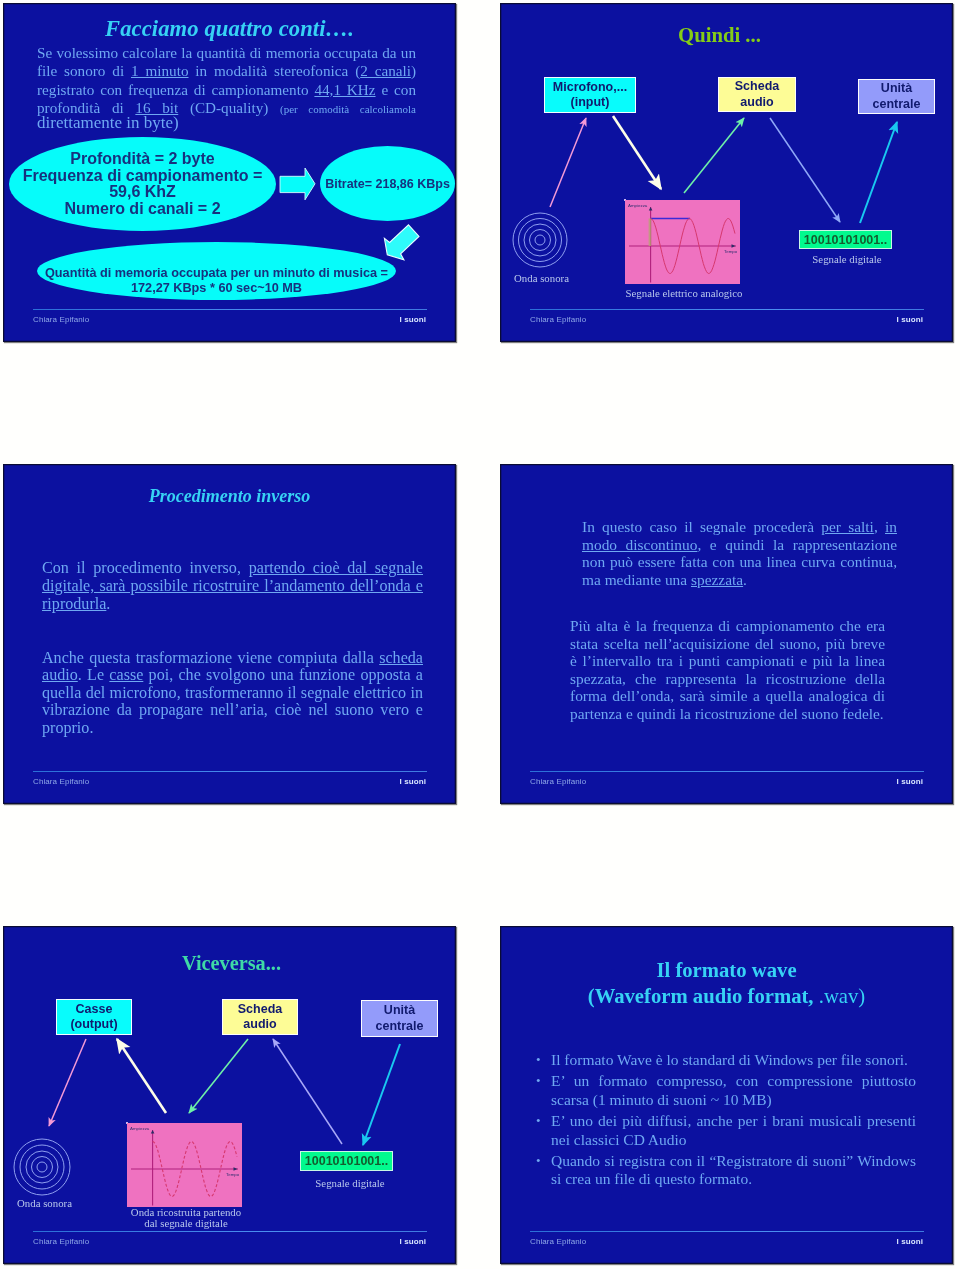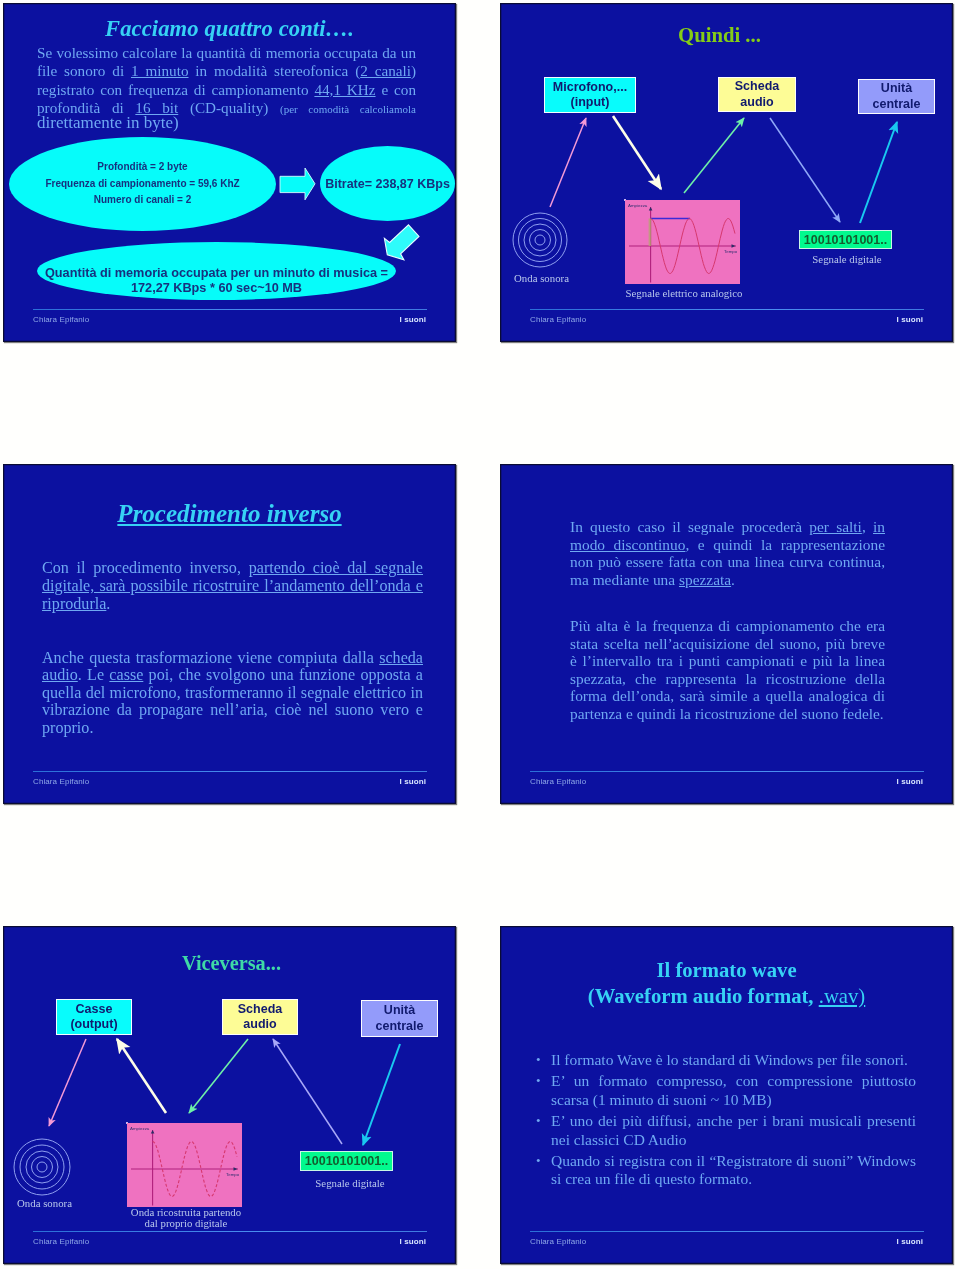--- a/index.html
+++ b/index.html
@@ -40,64 +40,64 @@
 
   .cap{position:absolute;color:#b9c8ec;text-align:center;}
 
   svg{position:absolute;overflow:visible;}
 
   
   .s1-title{top:13px;font-size:22.6px;letter-spacing:.1px;}
   .s1-body{left:34px;width:379px;top:41px;font-size:15.2px;line-height:18.4px;}
   .s1-note{font-size:11px;line-height:12.5px;margin-top:25px;}
   .s1-note2{position:absolute;left:34px;top:110px;font-size:17px;color:#6fa8f2;}
-  .s1-e1{left:6px;top:134px;width:267px;height:94px;font-size:10px;line-height:16.5px;}
+  .s1-e1{left:6px;top:134px;width:267px;height:94px;font-size:16px;line-height:16.5px;}
   .s1-e2{left:317px;top:143px;width:135px;height:75px;font-size:12.5px;}
   .s1-e3{left:34px;top:239px;width:359px;height:58px;font-size:12.7px;line-height:15px;padding-top:19px;box-sizing:border-box;}
   .s1-arrow-right{left:277px;top:165px;}
   .s1-arrow-down{left:378px;top:219px;}
 
   
   .s2-title{top:21px;font-size:20.7px;color:#84cc16;font-weight:bold;transform:translateX(-7px);}
   .s2-b1{left:44px;top:74px;width:92px;height:36px;background:#08fcfc;border:1.2px solid #f2feff;font-size:12.5px;line-height:15.5px;}
   .s2-b2{left:218px;top:74px;width:78px;height:35px;background:#fdfc96;border:1.2px solid #fdfdfd;font-size:12.5px;line-height:15.5px;}
   .s2-b3{left:358px;top:76px;width:77px;height:35px;background:#939bfa;border:1.2px solid #fdfdfd;font-size:12.5px;line-height:15.5px;}
   .s2-arrows{left:0px;top:0px;}
   .s2-wave{left:10px;top:207px;}
   .s2-graph{position:absolute;left:124px;top:196px;border:1.5px solid #c9b6f0;line-height:0;}
   .s2-dig{left:299px;top:227px;width:93px;height:19px;background:#02fa8e;border:1.5px solid #c9f6e6;font-size:12.5px;color:#145c2e;}
   .s2-cap-wave{left:-9px;top:269px;width:101px;font-size:10.8px;}
   .s2-cap-analog{left:114px;top:284px;width:140px;font-size:10.8px;}
   .s2-cap-dig{left:297px;top:250px;width:100px;font-size:10.8px;}
 
   
-  .s3-title{top:36px;font-size:25px;text-decoration:underline;}
+  .s3-title{top:22px;font-size:18px;}
   .s3-p1{left:39px;width:381px;top:95px;font-size:16.1px;line-height:17.8px;}
   .s3-p2{left:39px;width:381px;top:185px;font-size:16.1px;line-height:17.4px;}
 
   
-  .s4-p1{left:70px;width:315px;top:54px;font-size:15.4px;line-height:17.7px;}
+  .s4-p1{left:82px;width:315px;top:54px;font-size:15.4px;line-height:17.7px;}
   .s4-p2{left:70px;width:315px;top:153px;font-size:15.4px;line-height:17.6px;}
 
   
   .s5-title{top:26px;font-size:20.3px;color:#3fd9a6;font-weight:bold;transform:translateX(2px);}
   .s5-b1{left:53px;top:73px;width:76px;height:36px;background:#08fcfc;border:1.2px solid #f2feff;font-size:12.5px;line-height:15.5px;}
   .s5-b2{left:219px;top:73px;width:76px;height:36px;background:#fdfc96;border:1.2px solid #fdfdfd;font-size:12.5px;line-height:15.5px;}
   .s5-b3{left:358px;top:74px;width:77px;height:37px;background:#939bfa;border:1.2px solid #fdfdfd;font-size:12.5px;line-height:15.5px;}
   .s5-arrows{left:0px;top:0px;}
   .s5-wave{left:8px;top:210px;}
   .s5-graph{position:absolute;left:123px;top:196px;border:1.5px solid #c9b6f0;line-height:0;}
   .s5-dig{left:297px;top:225px;width:93px;height:20px;background:#02fa8e;border:1.2px solid #c9f6e6;font-size:12.5px;color:#145c2e;}
   .s5-cap-wave{left:-9px;top:271px;width:101px;font-size:10.8px;}
   .s5-cap-rec{left:113px;top:281px;width:140px;font-size:10.8px;line-height:11.3px;}
   .s5-cap-dig{left:297px;top:251px;width:100px;font-size:10.8px;}
 
   
   .s6-title{top:32px;font-size:20.7px;line-height:25.8px;}
-  .s6-wav{font-weight:normal;text-decoration:underline;}
+  .s6-wav{font-weight:normal;}
   .s6-list{position:absolute;left:36px;top:125px;width:380px;margin:0;padding:0;list-style:none;
            color:#6fa8f2;font-size:15.5px;line-height:18.8px;text-align:justify;}
   .s6-list li{position:relative;padding-left:15px;margin-bottom:2.2px;}
   .s6-mark{position:absolute;left:0;top:0;font-size:13px;}
 </style>
 </head>
 <body>
 
 <div class="slide r1 cL">
   <div class="title s1-title">Facciamo quattro conti….</div>
@@ -112,21 +112,21 @@
 
   <div class="ell s1-e1">
     <div>
       <div>Profondità = 2 byte</div>
       <div>Frequenza di campionamento = 59,6 KhZ</div>
       <div>Numero di canali = 2</div>
     </div>
   </div>
 
   <div class="ell s1-e2">
-    <div>Bitrate= 238,87 KBps</div>
+    <div>Bitrate= 218,86 KBps</div>
   </div>
 
   <div class="ell s1-e3">
     <div>
       <div>Quantità di memoria occupata per un minuto di musica =</div>
       <div>172,27 KBps * 60 sec~10 MB</div>
     </div>
   </div>
 
   <svg class="s1-arrow-right" width="36" height="34" viewBox="0 0 36 34">
@@ -325,21 +325,21 @@
       <path d="M106.5 44.2 l4 1.8 l-4 1.8 z" fill="#2c2c66"></path>
       <path d="M23.8 10.5 l1.8 -3.5 l1.8 3.5 z" fill="#2c2c66"></path>
     </svg>
   </div>
 
   <div class="box s5-dig">10010101001..</div>
 
   <div class="cap s5-cap-wave">Onda sonora</div>
   <div class="cap s5-cap-rec">
     <div>Onda ricostruita partendo</div>
-    <div>dal proprio digitale</div>
+    <div>dal segnale digitale</div>
   </div>
   <div class="cap s5-cap-dig">Segnale digitale</div>
 
   <div class="foot-rule"></div>
   <div class="foot-l">Chiara Epifanio</div>
   <div class="foot-r">I suoni</div>
 </div>
 
 <div class="slide r3 cR">
   <div class="title title-up s6-title">

